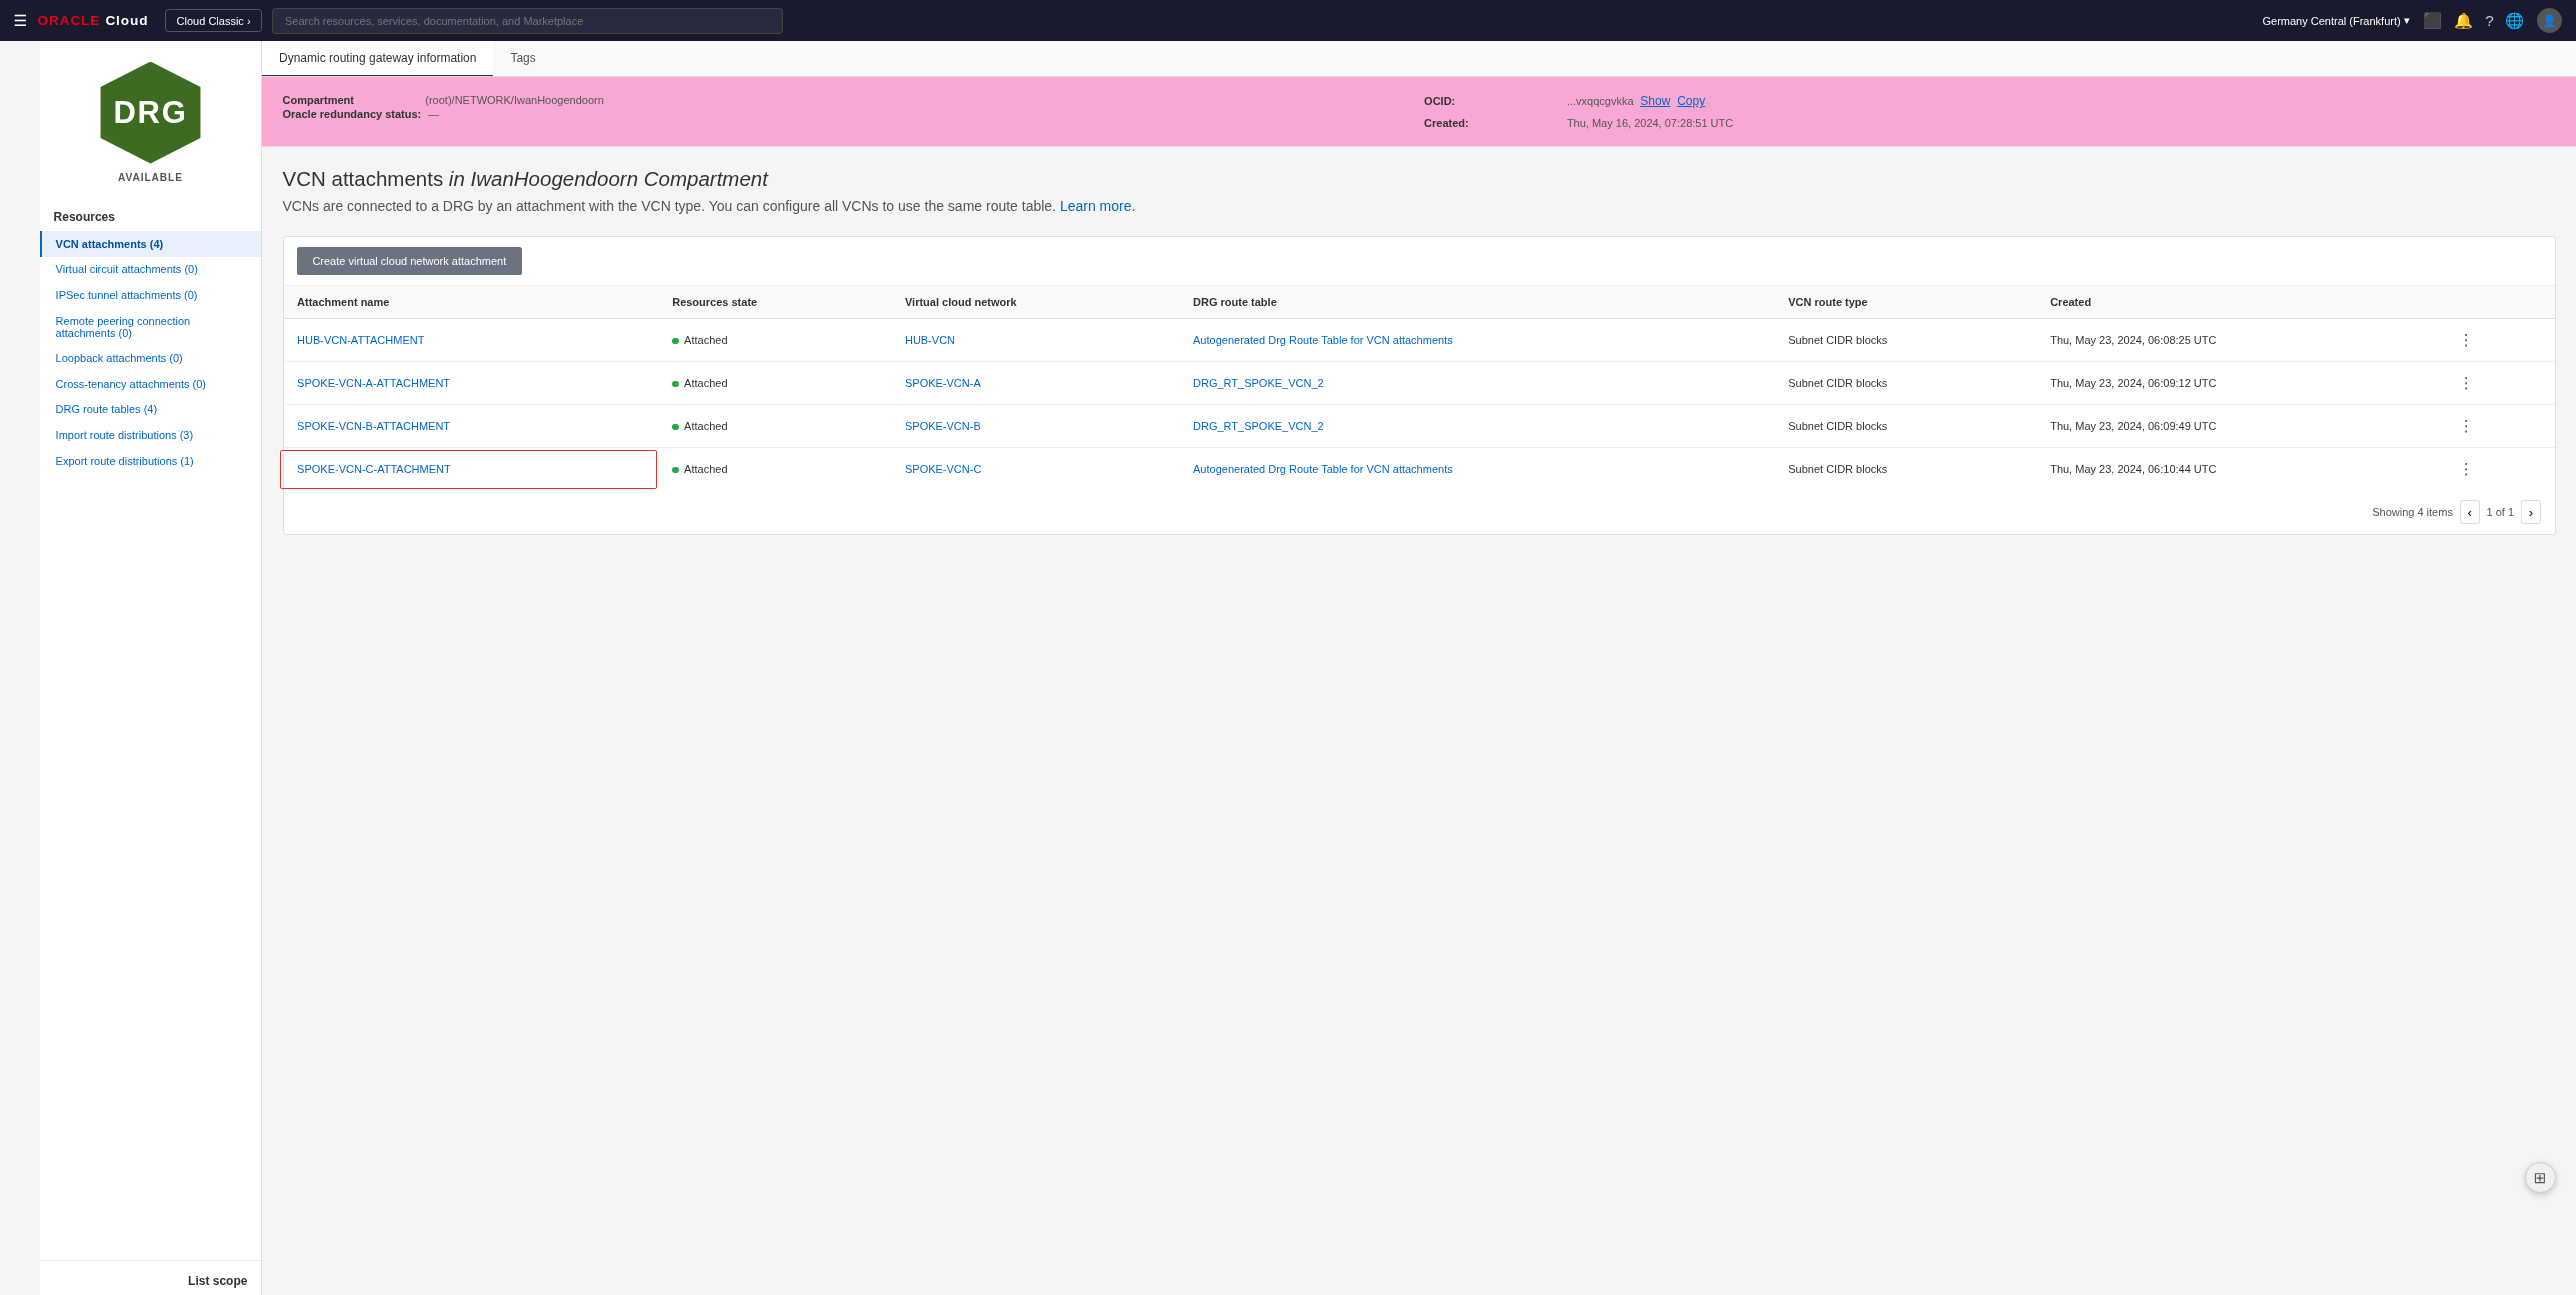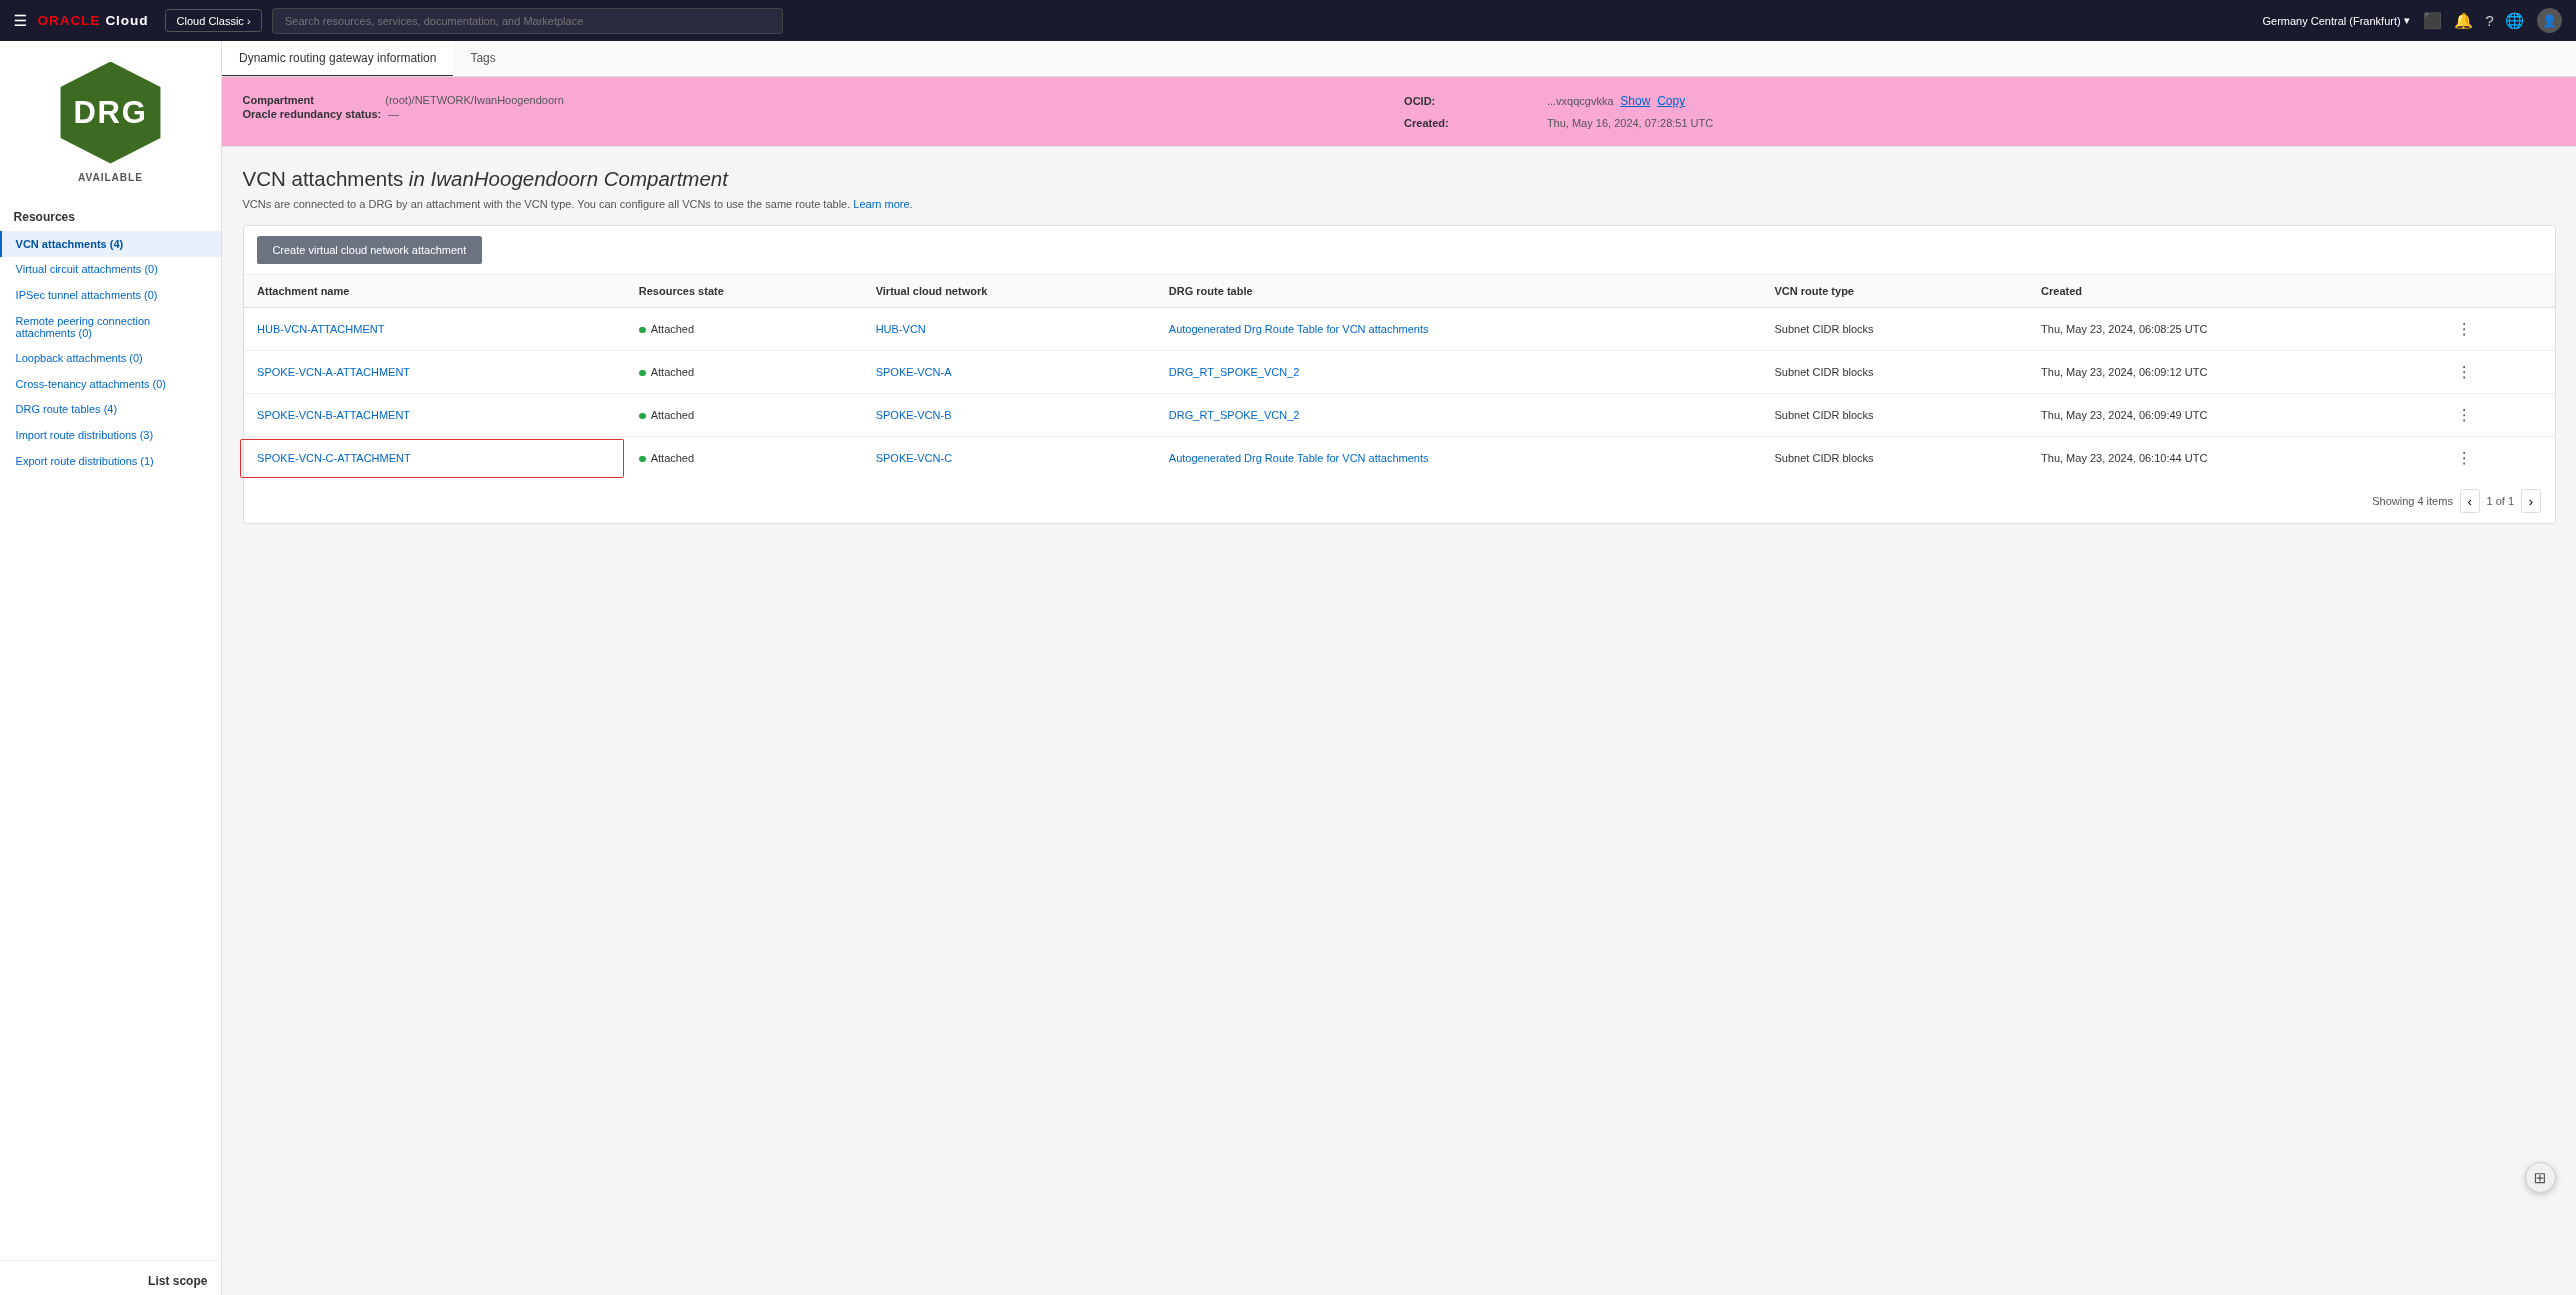--- a/index.html
+++ b/index.html
@@ -28,21 +28,21 @@
     .nav-icons { display: flex; gap: 12px; align-items: center; }
     .nav-icon { font-size: 15.3px; cursor: pointer; color: #ccc; }
     .avatar { width: 25.6px; height: 25.6px; background: #555; border-radius: 50%; display: flex; align-items: center; justify-content: center; font-size: 12px; cursor: pointer; }
 
     
     .main-layout { display: flex; min-height: calc(100vh - 41px); }
 
     
     .sidebar {
       width: 222px; background: white; border-right: 0.9px solid #ddd;
-      flex-shrink: 0; display: flex; flex-direction: column;
+      flex-shrink: 0; display: flex; flex-direction: column; margin-left: 40px;
     }
     .drg-icon-section {
       display: flex; flex-direction: column; align-items: center;
       padding: 20.5px 13.6px 13.6px;
     }
     .drg-hexagon {
       width: 111px; height: 102px; background: #3d6b21;
       clip-path: polygon(50% 0%, 95% 25%, 95% 75%, 50% 100%, 5% 75%, 5% 25%);
       display: flex; align-items: center; justify-content: center;
       font-size: 31px; font-weight: 900; color: white; letter-spacing: 1.7px;
@@ -86,21 +86,21 @@
     .info-grid { display: grid; grid-template-columns: 1fr 1fr; gap: 10.2px; }
     .info-row { display: flex; align-items: baseline; gap: 6.8px; }
     .info-label { font-weight: 600; font-size: 11px; color: #333; min-width: 136px; }
     .info-value { font-size: 11px; color: #555; }
     .info-link { color: #0066cc; cursor: pointer; text-decoration: underline; }
 
     
     .vcn-section { padding: 20.5px; }
     .vcn-title { font-size: 20.5px; font-weight: 300; color: #333; margin-bottom: 6.8px; }
     .vcn-title .highlight { font-style: italic; }
-    .vcn-subtitle { font-size: 11px; color: #555; margin-bottom: 15px; }
+    .vcn-subtitle { font-size: 14px; color: #555; margin-bottom: 22px; }
     .vcn-subtitle a { color: #0066cc; }
 
     
     .create-btn {
       background: #6b7280; color: white; border: none; padding: 7.7px 15.3px;
       font-size: 11px; cursor: pointer; border-radius: 2.6px; margin-bottom: 0;
       display: inline-block;
     }
 
     

